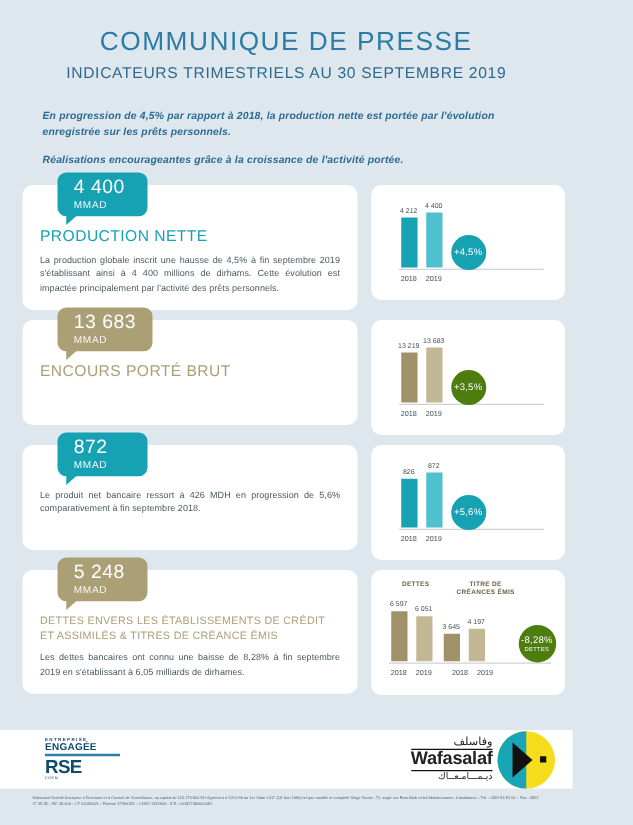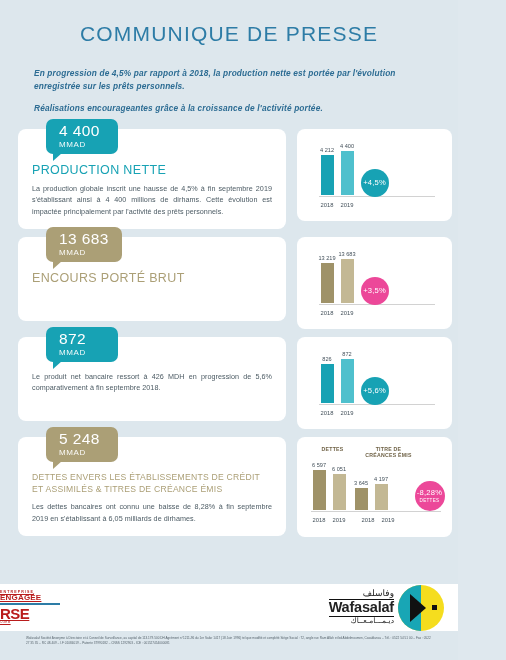--- a/index.html
+++ b/index.html
@@ -107,40 +107,40 @@
   }
   .xlabels span { width: 13px; font-size: 5.8px; color: #43505a; text-align: center; }
 
   .pct-circle {
     position: absolute; border-radius: 50%;
     background: #17a2b4; color: #fff;
     display: flex; flex-direction: column;
     align-items: center; justify-content: center;
     font-size: 7.6px; letter-spacing: .2px;
   }
-  .pct-circle.gold { background: #ec4899; }
+  .pct-circle.gold { background: #4d7c0f; }
   .pct-circle .sub { font-size: 4.6px; margin-top: 1px; letter-spacing: .3px; }
 
   .grp-title {
     position: absolute; font-size: 5.2px; color: #6f6246;
     font-weight: bold; letter-spacing: .25px; text-align: center;
     line-height: 1.3;
   }
 
   
   .footer {
     position: absolute; left: 0; right: 0; bottom: 0;
     height: 76px;
   }
   .footer-top {
     position: relative; height: 47px; background: #ffffff;
     display: flex; align-items: center;
   }
   .rse-logo {
-    width: 60px; color: #b91c1c; line-height: 1; text-decoration: underline;
+    margin-left: 36px; width: 60px; color: #0c4a6e; line-height: 1;
   }
   .rse-logo .t1 { font-size: 3.6px; letter-spacing: 1.1px; font-weight: bold; }
   .rse-logo .t2 { font-size: 8px; letter-spacing: .2px; font-weight: bold; border-bottom: 2px solid #2d7ca6; padding-bottom: 1px; }
   .rse-logo .t3 { font-size: 15px; font-weight: bold; letter-spacing: -.5px; margin-top: 1px; }
   .rse-logo .t4 { font-size: 3px; letter-spacing: .4px; }
 
   .infoline { margin-left: 14px; color: #2d7ca6; line-height: 1.05; }
   .infoline .lbl { font-size: 8.5px; font-weight: bold; }
   .infoline .tel { font-size: 13px; font-weight: bold; letter-spacing: .4px; margin-top: 1px; }
   .infoline .web { font-size: 7.5px; margin-top: 1px; }
@@ -175,20 +175,21 @@
   }
   .legal p { font-size: 3.1px; color: #55626b; line-height: 1.75; letter-spacing: .02px; }
 </style>
 </head>
 <body>
 
 <div class="page">
 
   <div class="header">
     <div class="title">COMMUNIQUE DE PRESSE</div>
+    <div class="subtitle">INDICATEURS TRIMESTRIELS AU 30 SEPTEMBRE 2019</div>
   </div>
 
   <div class="intro">
     <p>En progression de 4,5% par rapport à 2018, la production nette est  portée par l'évolution enregistrée sur les prêts personnels.</p>
     <p class="second">Réalisations encourageantes grâce à la croissance de l'activité portée.</p>
   </div>
 
   <div class="rows">
 
     <div class="row">

